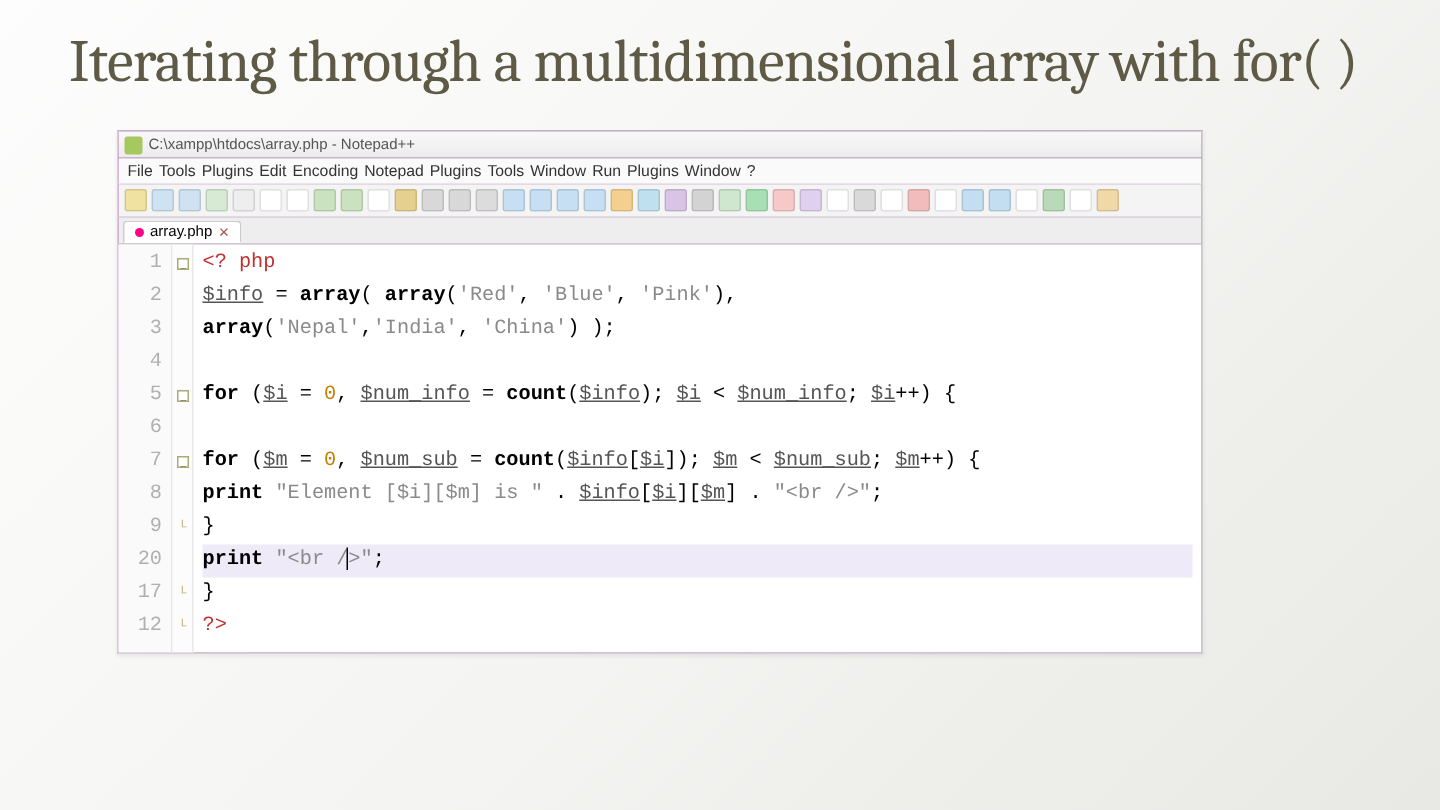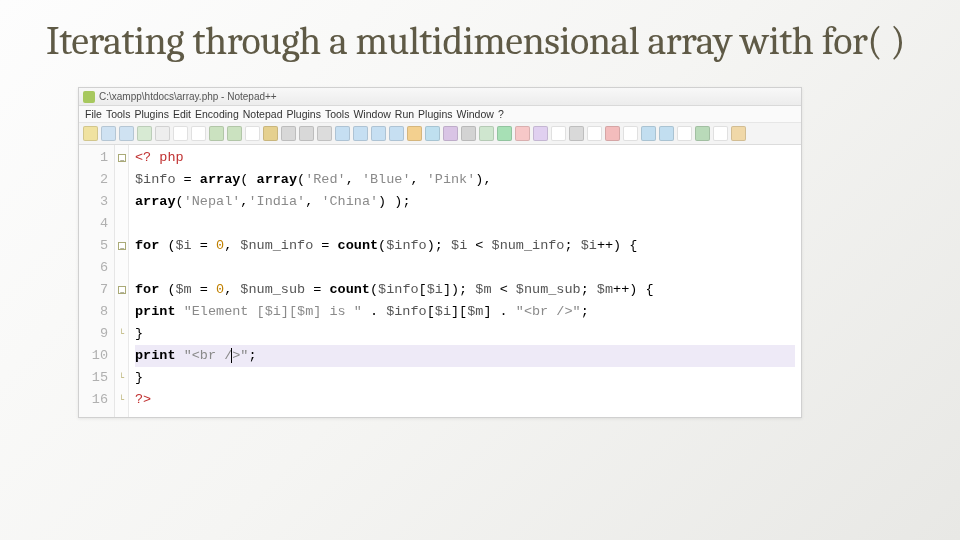--- a/index.html
+++ b/index.html
@@ -141,21 +141,21 @@
   }
   .code .line { height: 22px; position: relative; }
   .current-line {
     background: #eeeaf7;
     position: absolute;
     left: 0; right: 0;
     height: 22px;
   }
   .kw-red { color: #c03030; }
   .kw-bold { font-weight: 700; }
-  .var { color: #555; }
+  .var { color: #555; text-decoration: underline; }
   .op { color: #000; }
   .num { color: #c08000; }
   .str { color: #8a8a8a; }
   .cursor {
     display: inline-block;
     width: 1px; height: 15px;
     background: #000;
     vertical-align: middle;
     margin-left: -1px;
   }
@@ -221,35 +221,42 @@
       <span class="tb" style="background: rgb(243, 188, 188); border: 1px solid rgba(0, 0, 0, 0.12);"></span>
       <span class="tb" style="background: rgb(255, 255, 255); border: 1px solid rgba(0, 0, 0, 0.12);"></span>
       <span class="tb" style="background: rgb(194, 222, 240); border: 1px solid rgba(0, 0, 0, 0.12);"></span>
       <span class="tb" style="background: rgb(194, 222, 240); border: 1px solid rgba(0, 0, 0, 0.12);"></span>
       <span class="tb" style="background: rgb(255, 255, 255); border: 1px solid rgba(0, 0, 0, 0.12);"></span>
       <span class="tb" style="background: rgb(185, 218, 185); border: 1px solid rgba(0, 0, 0, 0.12);"></span>
       <span class="tb" style="background: rgb(255, 255, 255); border: 1px solid rgba(0, 0, 0, 0.12);"></span>
       <span class="tb" style="background: rgb(240, 216, 168); border: 1px solid rgba(0, 0, 0, 0.12);"></span>
     </div>
 
+  <div class="tabbar">
+    <div class="tab">
+      <span class="dot"></span>
+      <span>array.php</span>
+      <span class="close">✕</span>
+    </div>
+  </div>
 
   <div class="code-area">
     <div class="gutter" id="gutter">
         <div>1</div>
         <div>2</div>
         <div>3</div>
         <div>4</div>
         <div>5</div>
         <div>6</div>
         <div>7</div>
         <div>8</div>
         <div>9</div>
-        <div>10</div>
-        <div>15</div>
-        <div>16</div>
+        <div>20</div>
+        <div>17</div>
+        <div>12</div>
       </div>
     <div class="fold-col" id="foldcol">
         <div class="fold-mark">
           <span class="fold-box"></span>
         </div>
         <div class="fold-mark"></div>
         <div class="fold-mark"></div>
         <div class="fold-mark"></div>
         <div class="fold-mark">
           <span class="fold-box"></span>

